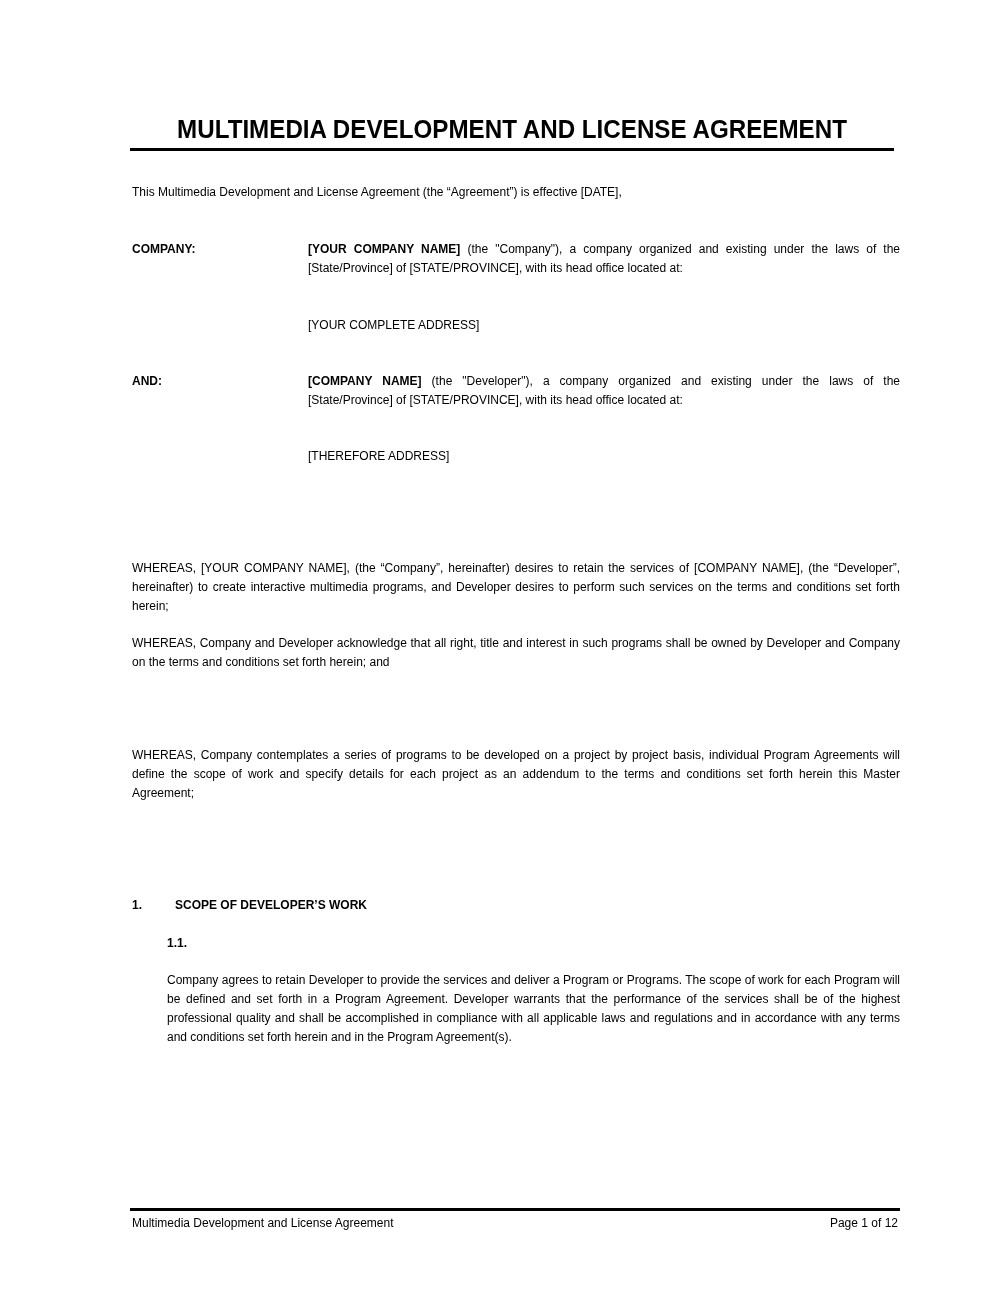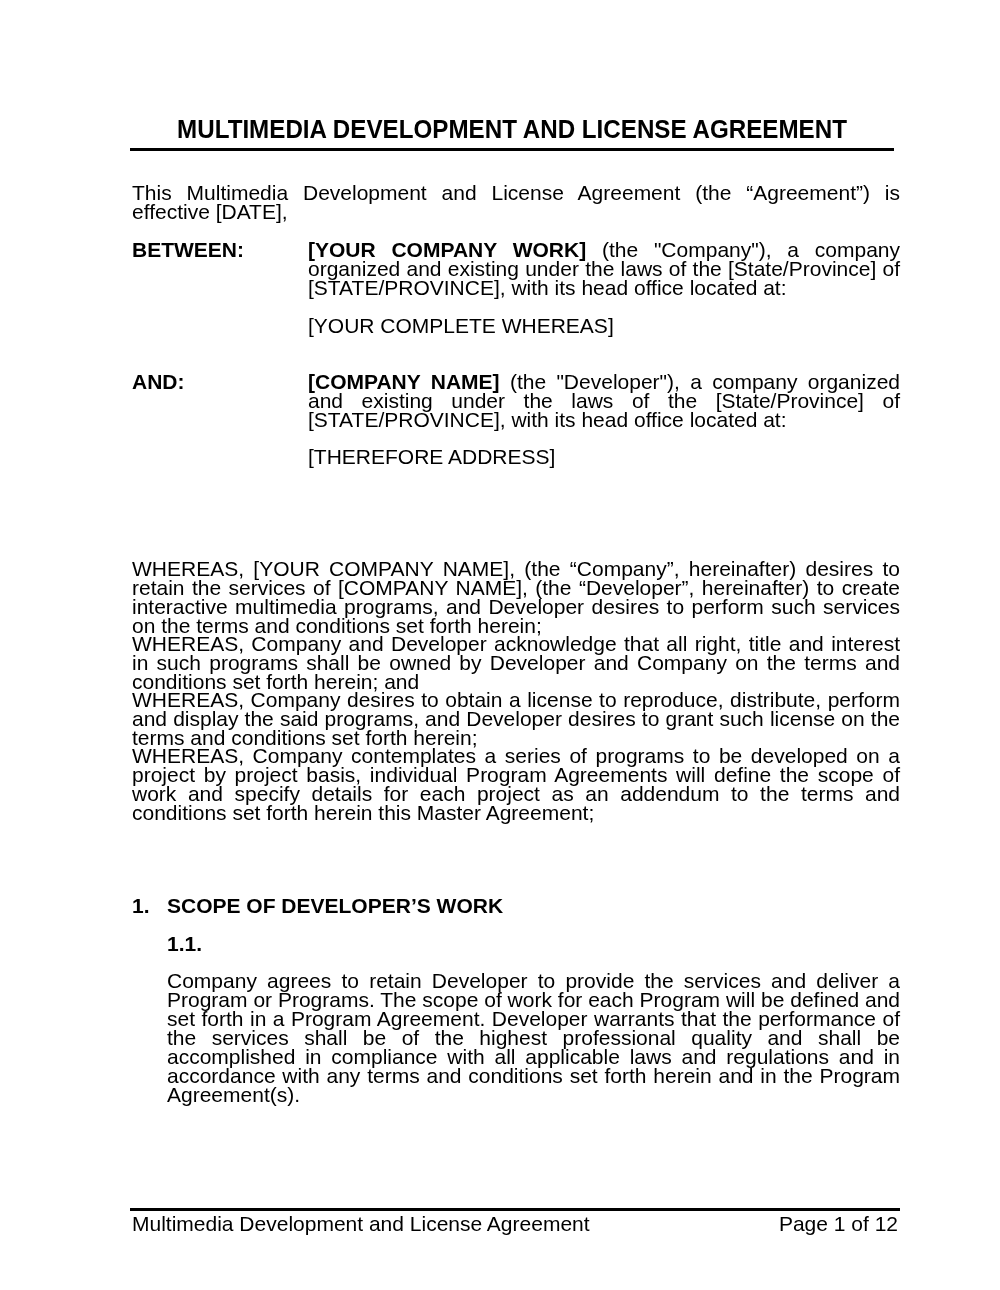--- a/index.html
+++ b/index.html
@@ -3,21 +3,21 @@
   <meta charset="utf-8">
   <style>
     html, body { margin: 0; padding: 0; background: #ffffff; }
     body { width: 1000px; height: 1290px; position: relative; overflow: hidden;
            font-family: "Liberation Sans", sans-serif; color: #000; }
     .page { position: absolute; left: 16px; top: 0; width: 1000px; height: 1290px; }
     .title { position: absolute; left: 114px; width: 764px; top: 112px; text-align: center;
              font-weight: bold; font-size: 26px; letter-spacing: 0px; line-height: 34px;
              transform: scaleX(0.93); transform-origin: center; }
     .title-rule { position: absolute; left: 114px; width: 764px; top: 148px; height: 3px; background: #000; }
-    .text { font-size: 21px; line-height: 19px; }
+    .text { font-size: 12px; line-height: 19px; }
     .para { position: absolute; left: 116px; width: 768px; text-align: justify; }
     .label { position: absolute; left: 116px; font-weight: bold; }
     .party { position: absolute; left: 292px; width: 592px; text-align: justify; }
     b { font-weight: bold; }
     .sec-num { position: absolute; left: 116px; font-weight: bold; }
     .sec-title { position: absolute; left: 151px; font-weight: bold; }
     .sub-num { position: absolute; left: 151px; font-weight: bold; }
     .sub-para { position: absolute; left: 151px; width: 733px; text-align: justify; }
     .footer-rule { position: absolute; left: 114px; width: 770px; top: 1208px; height: 3px; background: #000; }
     .footer-left { position: absolute; left: 116px; top: 1214px; }
@@ -26,40 +26,39 @@
 </head>
 <body>
 
 <div class="page">
 
   <div class="title">MULTIMEDIA DEVELOPMENT AND LICENSE AGREEMENT</div>
   <div class="title-rule"></div>
 
   <div class="para text" style="top:183px;">This Multimedia Development and License Agreement (the “Agreement”) is effective [DATE],</div>
 
-  <div class="label text" style="top:240px;">BETWEEN:</div>
+  <div class="label text" style="top:240px;">COMPANY:</div>
   <div class="party text" style="top:240px;">
-    <b>[YOUR COMPANY WORK]</b><span> (the "Company"), a company organized and existing under the laws of the [State/Province] of [STATE/PROVINCE], with its head office located at:</span>
+    <b>[YOUR COMPANY NAME]</b><span> (the "Company"), a company organized and existing under the laws of the [State/Province] of [STATE/PROVINCE], with its head office located at:</span>
   </div>
-  <div class="party text" style="top:316px;">[YOUR COMPLETE WHEREAS]</div>
+  <div class="party text" style="top:316px;">[YOUR COMPLETE ADDRESS]</div>
 
   <div class="label text" style="top:372px;">AND:</div>
   <div class="party text" style="top:372px;">
     <b>[COMPANY NAME]</b><span> (the "Developer"), a company organized and existing under the laws of the [State/Province] of [STATE/PROVINCE], with its head office located at:</span>
   </div>
   <div class="party text" style="top:447px;">[THEREFORE ADDRESS]</div>
 
 
   <div class="para text" style="top:559px;">WHEREAS, [YOUR COMPANY NAME], (the “Company”, hereinafter) desires to retain the services of [COMPANY NAME], (the “Developer”, hereinafter) to create interactive multimedia programs, and Developer desires to perform such services on the terms and conditions set forth herein;</div>
   <div class="para text" style="top:634px;">WHEREAS, Company and Developer acknowledge that all right, title and interest in such programs shall be owned by Developer and Company on the terms and conditions set forth herein; and</div>
-  <div class="para text" style="top:690px;">WHEREAS, Company desires to obtain a license to reproduce, distribute, perform and display the said programs, and Developer desires to grant such license on the terms and conditions set forth herein;</div>
   <div class="para text" style="top:746px;">WHEREAS, Company contemplates a series of programs to be developed on a project by project basis, individual Program Agreements will define the scope of work and specify details for each project as an addendum to the terms and conditions set forth herein this Master Agreement;</div>
 
   <div class="sec-num text" style="top:896px;">1.</div>
-  <div class="sec-title text" style="top:896px;">SCOPE OF DEVELOPER’S WORK</div>
+  <div class="sec-title text" style="top:896px;margin-left:8px;">SCOPE OF DEVELOPER’S WORK</div>
 
   <div class="sub-num text" style="top:934px;text-align:right;">1.1.</div>
   <div class="sub-para text" style="top:971px;">Company agrees to retain Developer to provide the services and deliver a Program or Programs. The scope of work for each Program will be defined and set forth in a Program Agreement. Developer warrants that the performance of the services shall be of the highest professional quality and shall be accomplished in compliance with all applicable laws and regulations and in accordance with any terms and conditions set forth herein and in the Program Agreement(s).</div>
 
   <div class="footer-rule"></div>
   <div class="footer-left text">Multimedia Development and License Agreement</div>
   <div class="footer-right text">Page 1 of 12</div>
 
 </div>
 

